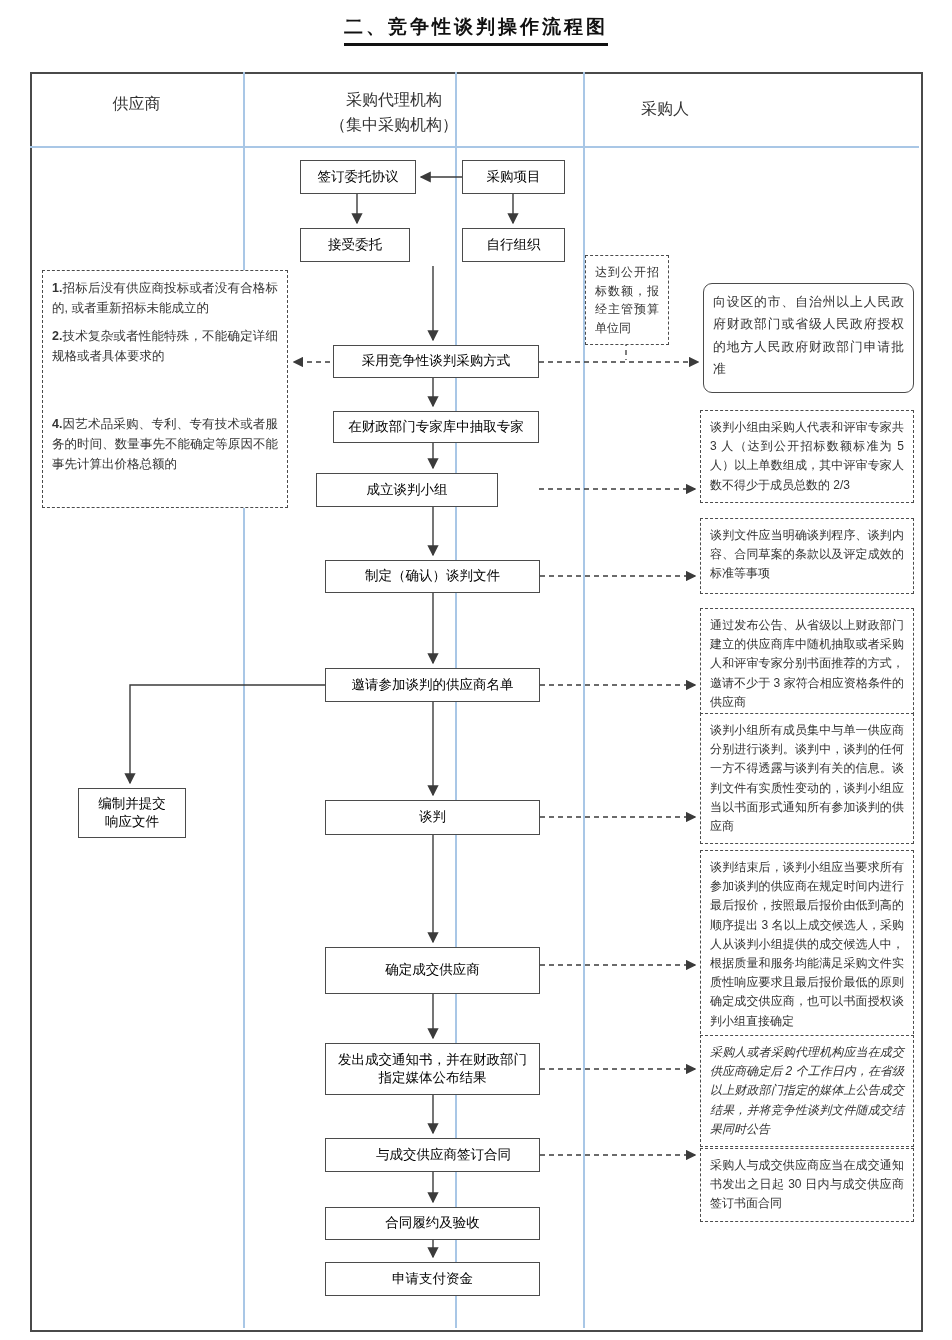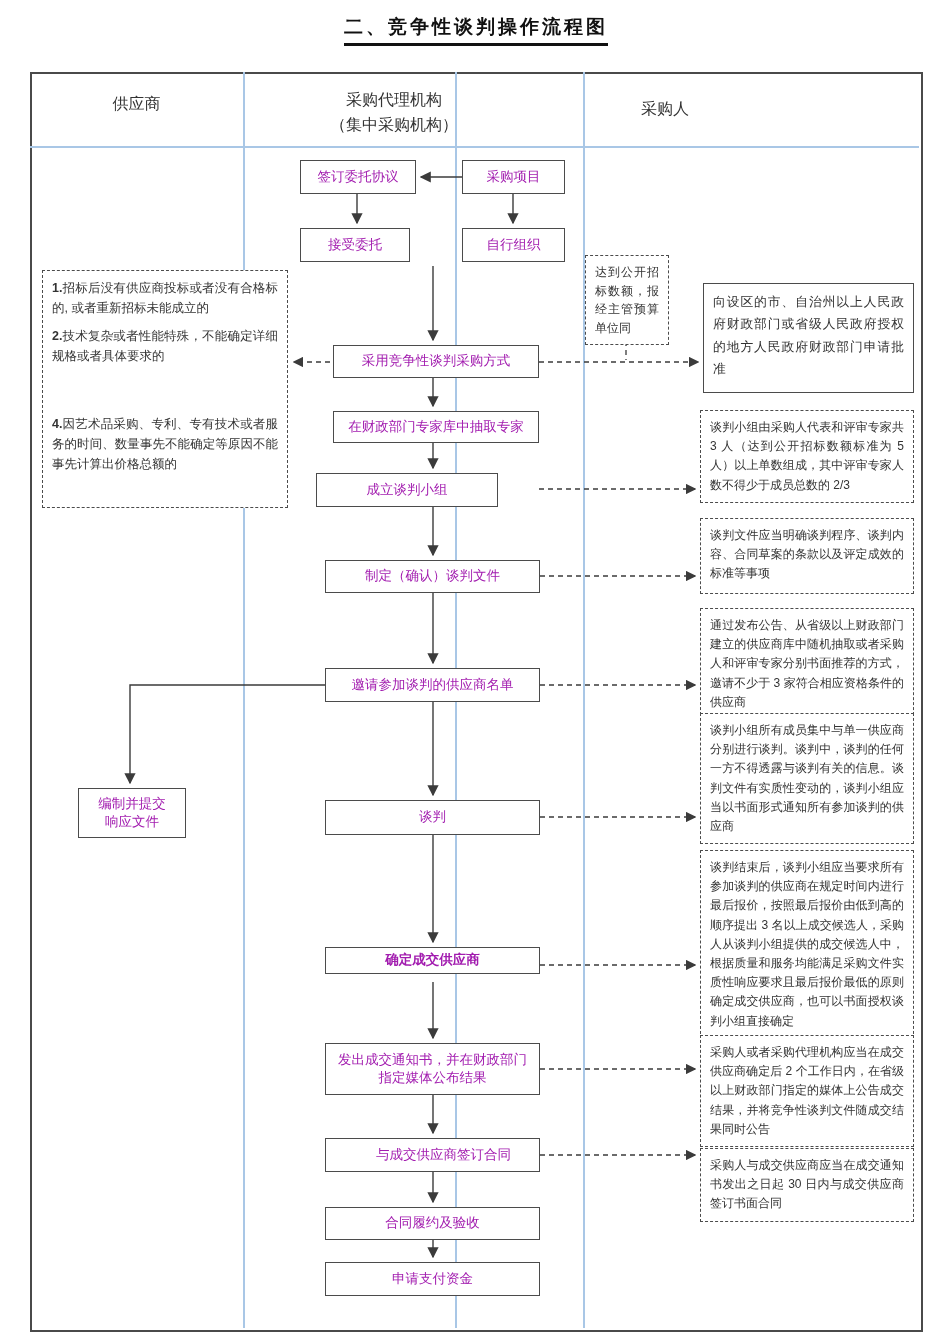--- a/index.html
+++ b/index.html
@@ -13,27 +13,27 @@
     display:inline-block; font-size:19px; font-weight:bold; letter-spacing:3px;
     color:#111; border-bottom:3px solid #111; padding-bottom:3px;
   }
   .frame { position:absolute; left:30px; top:72px; width:889px; height:1256px;
     border:2px solid #4a4a4a; z-index:0; background:#fff; }
   .gridline { position:absolute; background:#a9c7e6; z-index:1; }
   .lane-label { position:absolute; z-index:3; text-align:center; font-size:16px; color:#333; line-height:1.55; }
   .box {
     position:absolute; box-sizing:border-box; border:1.4px solid #4b4b4b; background:#fff;
     display:flex; flex-direction:column; align-items:center; justify-content:center;
-    text-align:center; font-size:13.5px; line-height:1.35; padding:2px 6px; z-index:3; color:#a21caf;
+    text-align:center; font-size:13.5px; line-height:1.35; padding:2px 6px; z-index:3; color:#000000;
   }
   .note {
     position:absolute; box-sizing:border-box; border:1.4px dashed #4b4b4b; background:#fff;
     font-size:12px; line-height:1.6; padding:7px 9px; z-index:3; text-align:justify; color:#333;
   }
-  .note.solid { border-style:solid; font-size:12.8px; line-height:1.75; }
+  .note.solid { border-style:solid; font-size:12.8px; line-height:1.75;border-radius:9px; }
   .cond { font-size:12.5px; }
   .cond p { margin:0 0 8px 0; }
   .cond p:last-child { margin-bottom:0;margin-top:48px; }
   .cond b { font-weight:bold; }
   svg.arrows { position:absolute; left:0; top:0; z-index:2; }
 </style>
 </head>
 <body>
 
 <div class="page">
@@ -124,21 +124,21 @@
   <div class="box" style="left:325px;top:668px;width:215px;height:34px;">
     <span>邀请参加谈判的供应商名单</span>
   </div>
   <div class="box" style="left:78px;top:788px;width:108px;height:50px;">
     <span>编制并提交</span>
     <span>响应文件</span>
   </div>
   <div class="box" style="left:325px;top:800px;width:215px;height:35px;">
     <span>谈判</span>
   </div>
-  <div class="box" style="left:325px;top:947px;width:215px;height:27px;font-weight:bold;">
+  <div class="box" style="left:325px;top:947px;width:215px;height:47px;">
     <span>确定成交供应商</span>
   </div>
   <div class="box" style="left:325px;top:1043px;width:215px;height:52px;">
     <span>发出成交通知书，并在财政部门指定媒体公布结果</span>
   </div>
   <div class="box" style="left:325px;top:1138px;width:215px;height:34px;padding-left:28px;">
     <span>与成交供应商签订合同</span>
   </div>
   <div class="box" style="left:325px;top:1207px;width:215px;height:33px;">
     <span>合同履约及验收</span>
@@ -174,21 +174,21 @@
   </div>
 
   <div class="note" style="left:700px;top:713px;width:214px;min-height:126px;">
     <span>谈判小组所有成员集中与单一供应商分别进行谈判。谈判中，谈判的任何一方不得透露与谈判有关的信息。谈判文件有实质性变动的，谈判小组应当以书面形式通知所有参加谈判的供应商</span>
   </div>
 
   <div class="note" style="left:700px;top:850px;width:214px;min-height:164px;">
     <span>谈判结束后，谈判小组应当要求所有参加谈判的供应商在规定时间内进行最后报价，按照最后报价由低到高的顺序提出 3 名以上成交候选人，采购人从谈判小组提供的成交候选人中，根据质量和服务均能满足采购文件实质性响应要求且最后报价最低的原则确定成交供应商，也可以书面授权谈判小组直接确定</span>
   </div>
 
-  <div class="note" style="left:700px;top:1035px;width:214px;min-height:88px;">
+  <div class="note" style="left:700px;top:1035px;width:214px;min-height:88px;font-style:italic;">
     <span>采购人或者采购代理机构应当在成交供应商确定后 2 个工作日内，在省级以上财政部门指定的媒体上公告成交结果，并将竞争性谈判文件随成交结果同时公告</span>
   </div>
 
   <div class="note" style="left:700px;top:1148px;width:214px;min-height:56px;">
     <span>采购人与成交供应商应当在成交通知书发出之日起 30 日内与成交供应商签订书面合同</span>
   </div>
 
 </div>
 
 </body></html>

